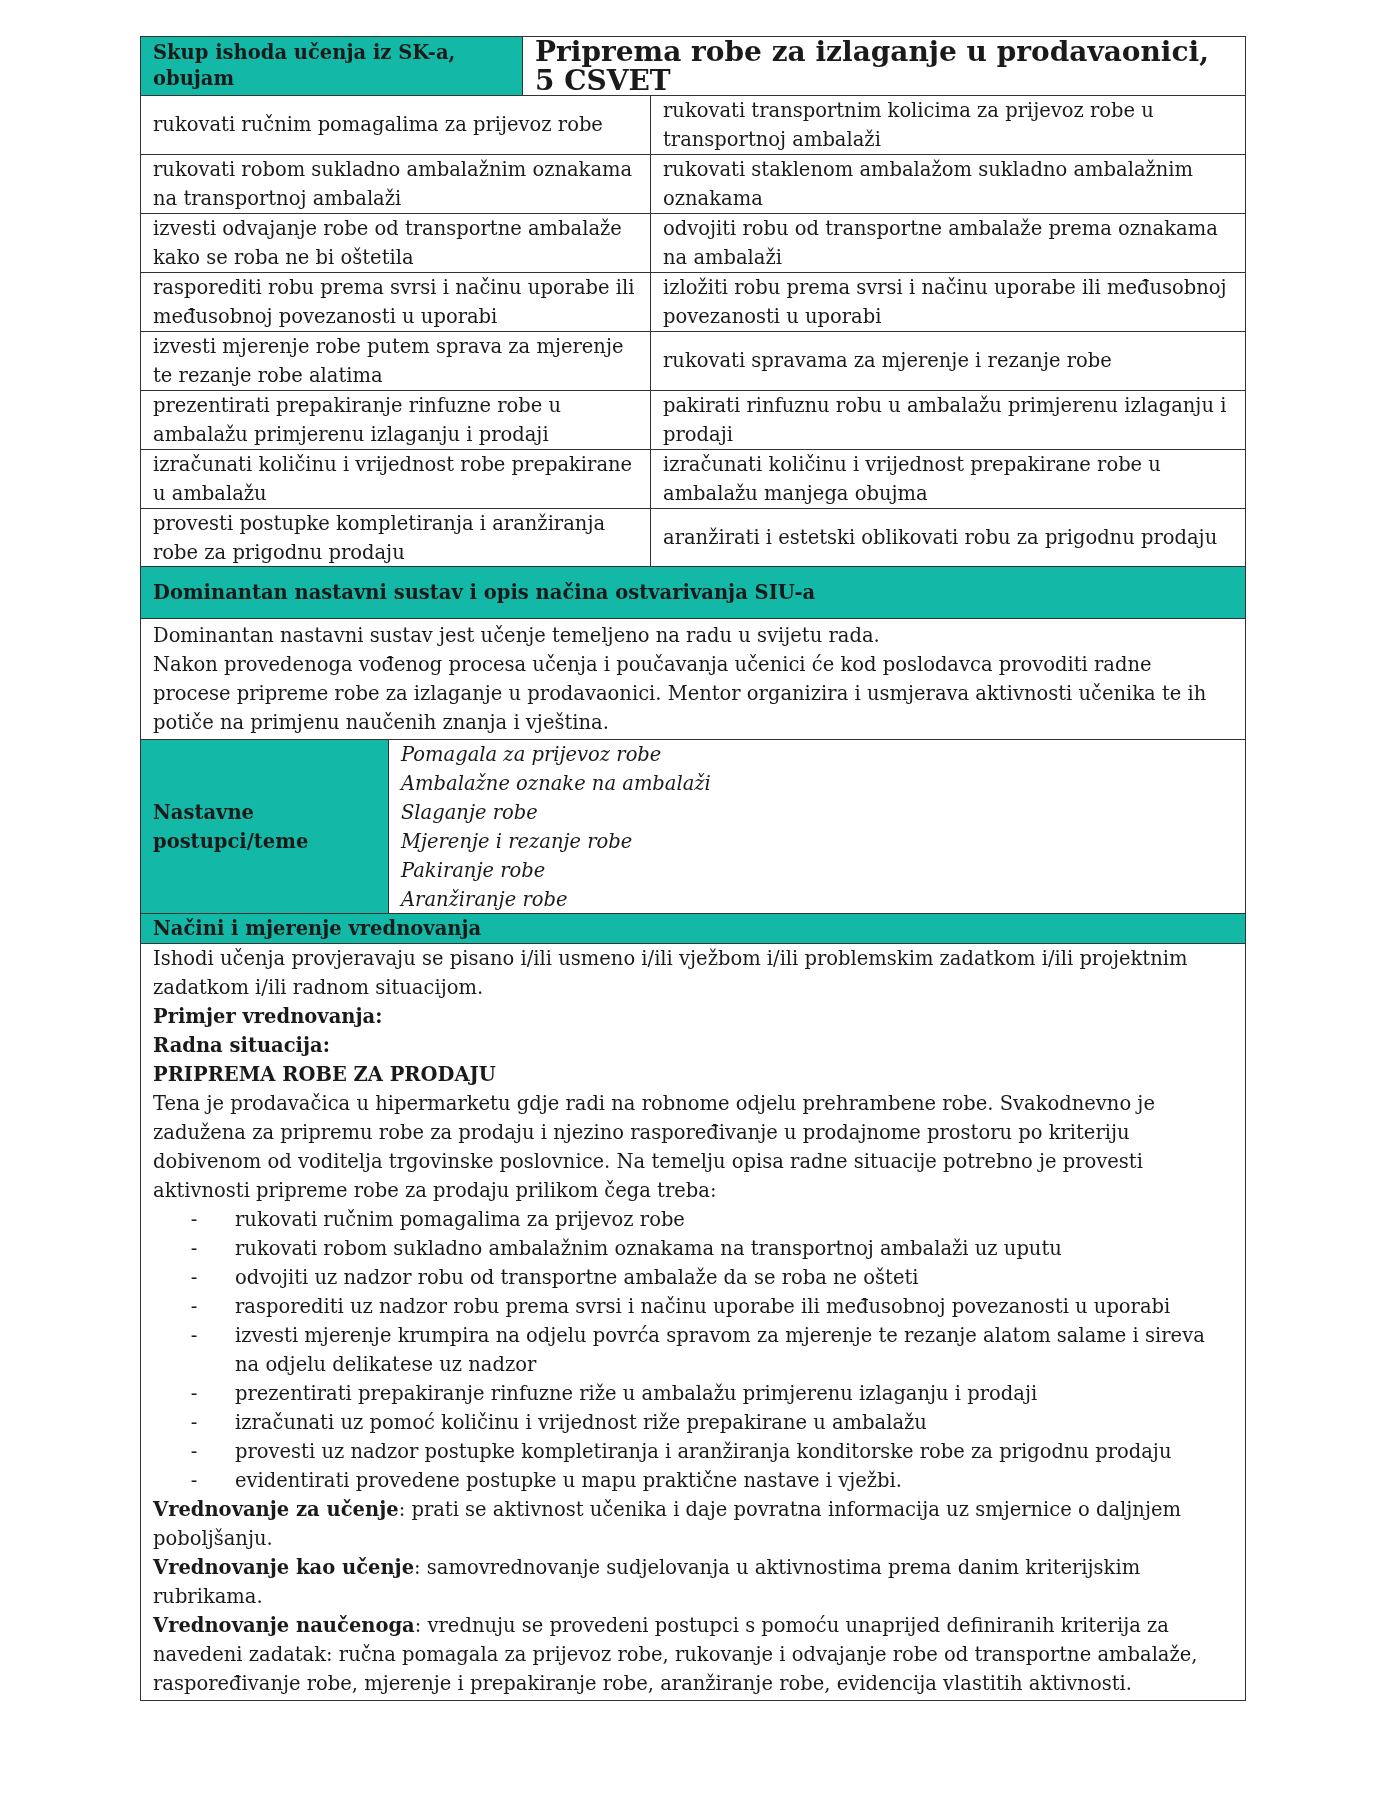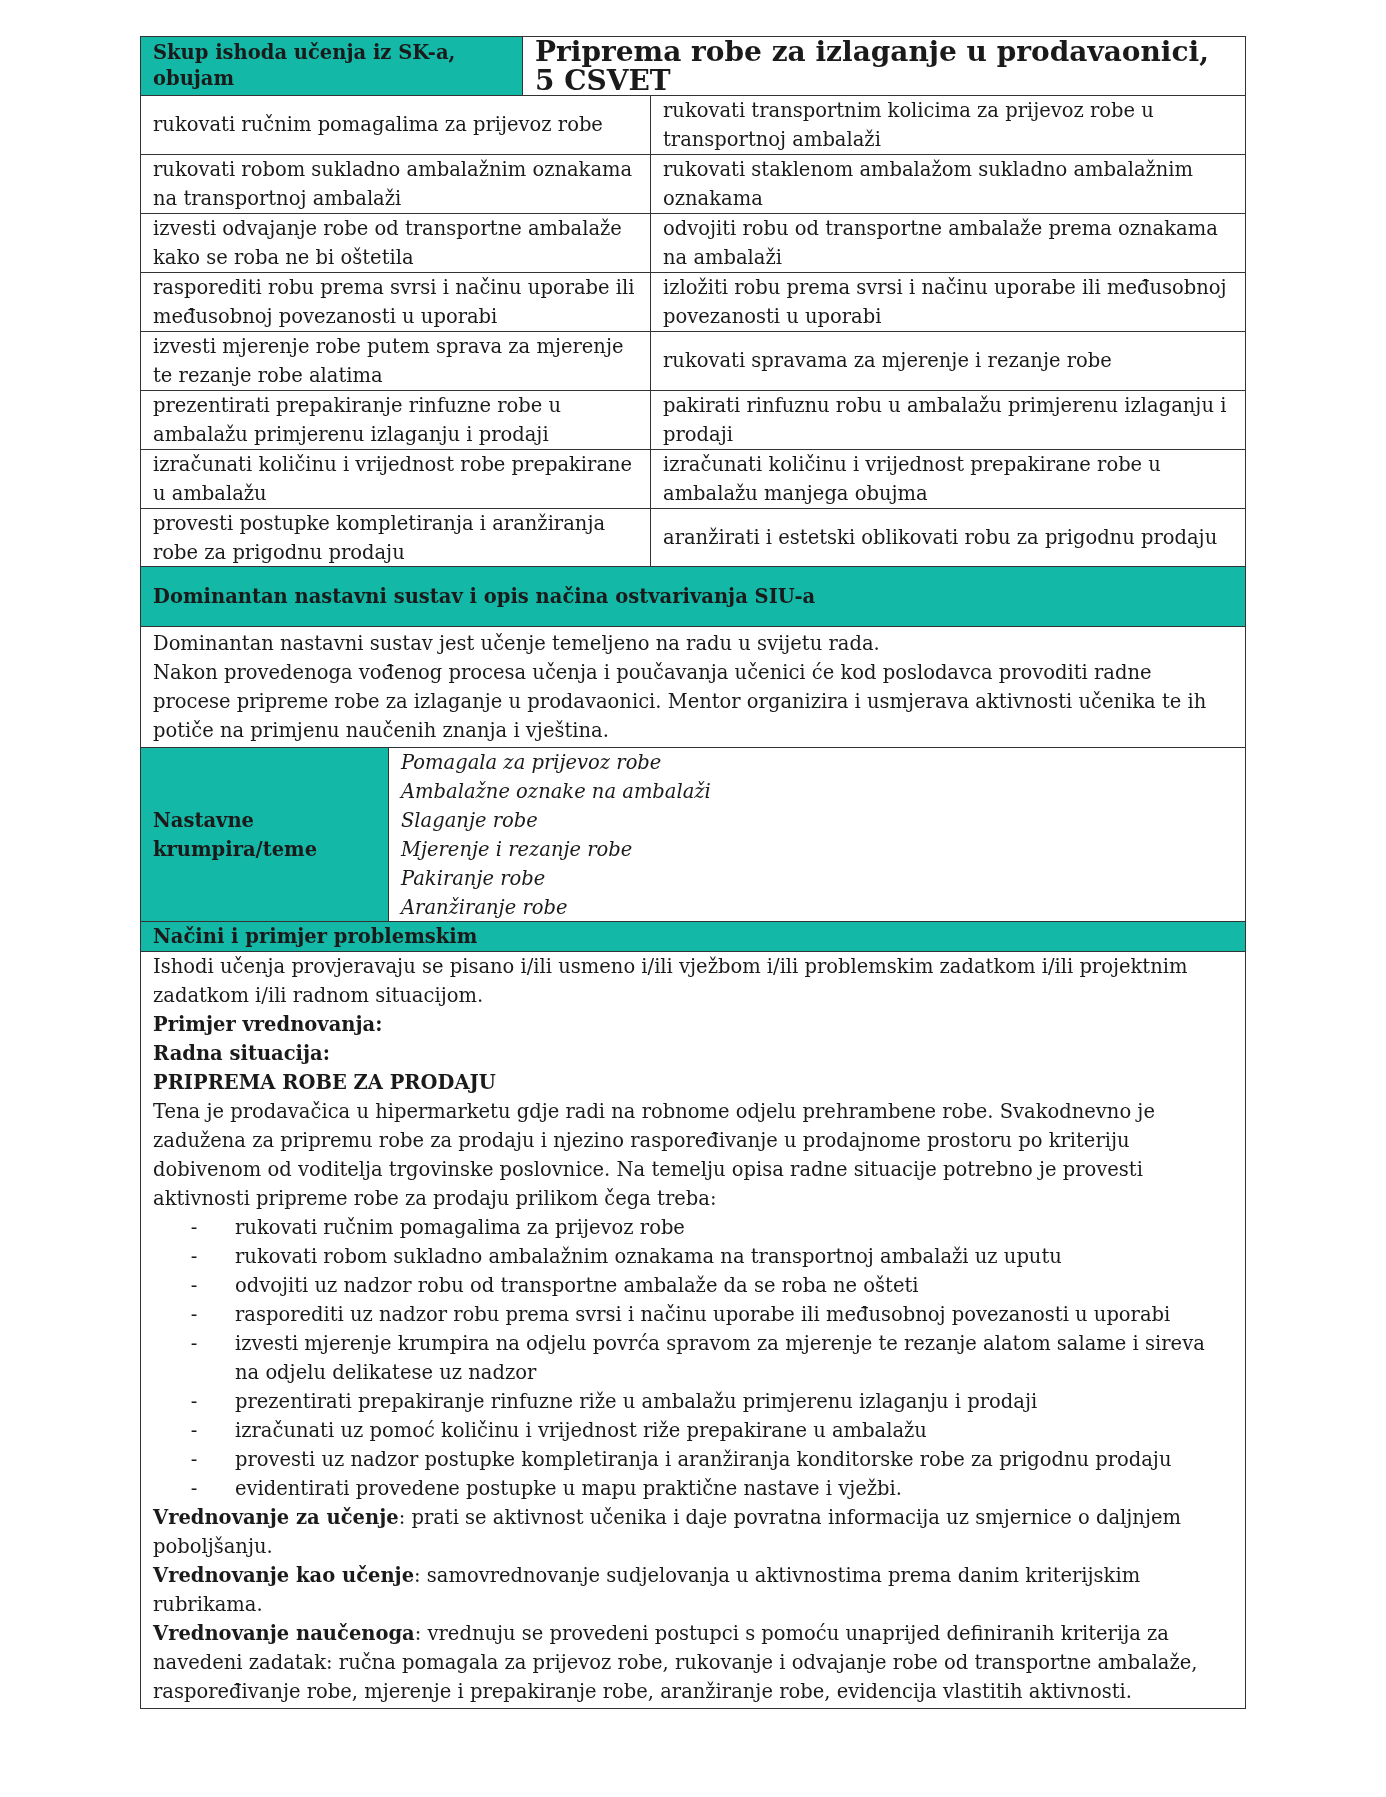--- a/index.html
+++ b/index.html
@@ -10,21 +10,21 @@
     }
     .page {
       position: absolute; left: 140px; top: 36px; width: 1106px;
       font-size: 19.5px; line-height: 29px;
     }
     table { border-collapse: collapse; width: 100%; table-layout: fixed; }
     td { border: 1.5px solid #333; padding: 0 12px; vertical-align: middle; }
     .blue { background: #14b8a6; }
     .b { font-weight: bold; }
     .h-title { font-size: 28px; }
-    .section-head { height: 60px; padding-left: 8px; }
+    .section-head { height: 52px; padding-left: 8px; }
     .topics-list div { line-height: 29px; font-style: italic; }
     .eval-body { padding: 0 12px 2px 12px; vertical-align: top; }
     .center { text-align: left; }
     .bullet { display: flex; }
     .bullet .dash { width: 82px; text-align: center; flex: none; padding-left: 0; }
     .bullet .txt { flex: 1; }
     .bullet-list { margin: 0; }
   </style>
 </head>
 <body>
@@ -99,37 +99,37 @@
   </tbody>
     </table>
 
   <table style="margin-top:-1.5px">
     <colgroup>
         <col style="width:248px">
         <col>
       </colgroup>
     <tbody>
         <tr>
-      <td class="blue b" style="padding-right:60px">Nastavne krumpira/teme</td>
+      <td class="blue b" style="padding-right:60px">Nastavne postupci/teme</td>
       <td class="topics-list" style="padding-top:0; padding-bottom:0;">
         <div>Pomagala za prijevoz robe</div>
         <div>Ambalažne oznake na ambalaži</div>
         <div>Slaganje robe</div>
         <div>Mjerenje i rezanje robe</div>
         <div>Pakiranje robe</div>
         <div>Aranžiranje robe</div>
       </td>
     </tr>
   </tbody>
     </table>
 
   <table style="margin-top:-1.5px">
     <tbody>
         <tr style="height:28px">
-      <td class="blue b">Načini i primjer problemskim</td>
+      <td class="blue b">Načini i mjerenje vrednovanja</td>
     </tr>
     <tr>
       <td class="eval-body">
         <div>Ishodi učenja provjeravaju se pisano i/ili usmeno i/ili vježbom i/ili problemskim zadatkom i/ili projektnim zadatkom i/ili radnom situacijom.</div>
         <div class="b">Primjer vrednovanja:</div>
         <div class="b">Radna situacija:</div>
         <div class="b center">PRIPREMA ROBE ZA PRODAJU</div>
         <div>Tena je prodavačica u hipermarketu gdje radi na robnome odjelu prehrambene robe. Svakodnevno je zadužena za pripremu robe za prodaju i njezino raspoređivanje u prodajnome prostoru po kriteriju dobivenom od voditelja trgovinske poslovnice. Na temelju opisa radne situacije potrebno je provesti aktivnosti pripreme robe za prodaju prilikom čega treba:</div>
         <div class="bullet-list">
           <div class="bullet">

